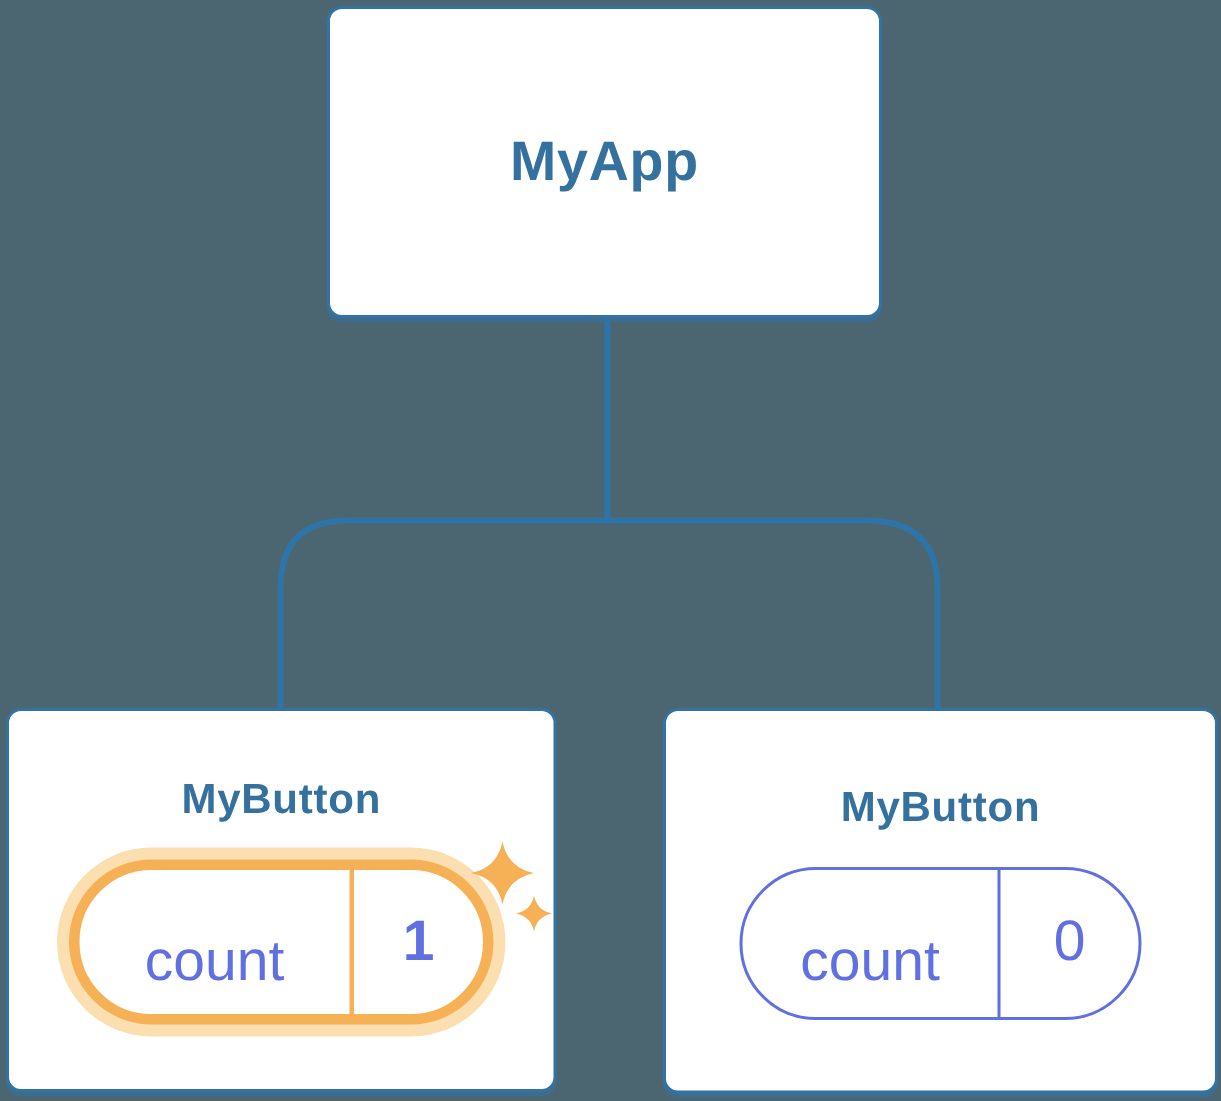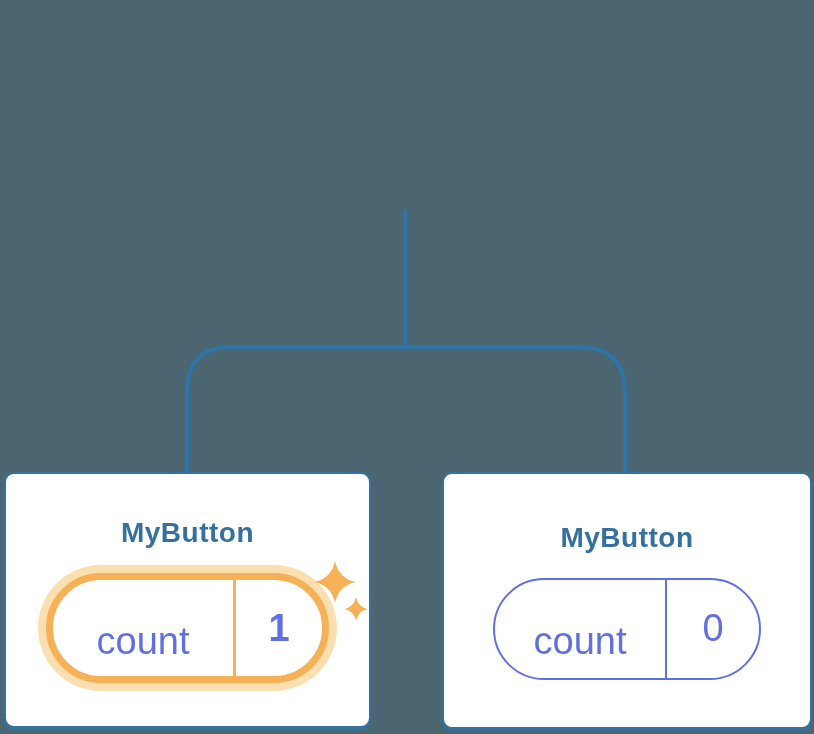--- a/index.html
+++ b/index.html
@@ -48,20 +48,23 @@
 </head>
 <body>
 
 <div class="canvas">
 
   <svg class="connectors" viewBox="0 0 814 734" xmlns="http://www.w3.org/2000/svg">
     <path d="M405,210 L405,347" fill="none" stroke="#2e74a8" stroke-width="4"></path>
     <path d="M187,476 L187,392 Q187,347 232,347 L578,347 Q625,347 625,392 L625,476" fill="none" stroke="#2e74a8" stroke-width="4"></path>
   </svg>
 
+  <div class="card card-root">
+    <div class="card-title">MyApp</div>
+  </div>
 
   <div class="card card-child-left">
     <div class="card-title">MyButton</div>
     <div class="pill pill-highlighted">
       <div class="pill-key">count</div>
       <div class="pill-value">1</div>
     </div>
     <svg class="sparkles" viewBox="0 0 76 74" xmlns="http://www.w3.org/2000/svg">
       <path d="M31,7 Q34.5,24.5 52,28 Q34.5,31.5 31,49 Q27.5,31.5 10,28 Q27.5,24.5 31,7 Z" fill="#f6b056"></path>
       <path d="M52,43 Q54,53 64,55 Q54,57 52,67 Q50,57 40,55 Q50,53 52,43 Z" fill="#f6b056"></path>

